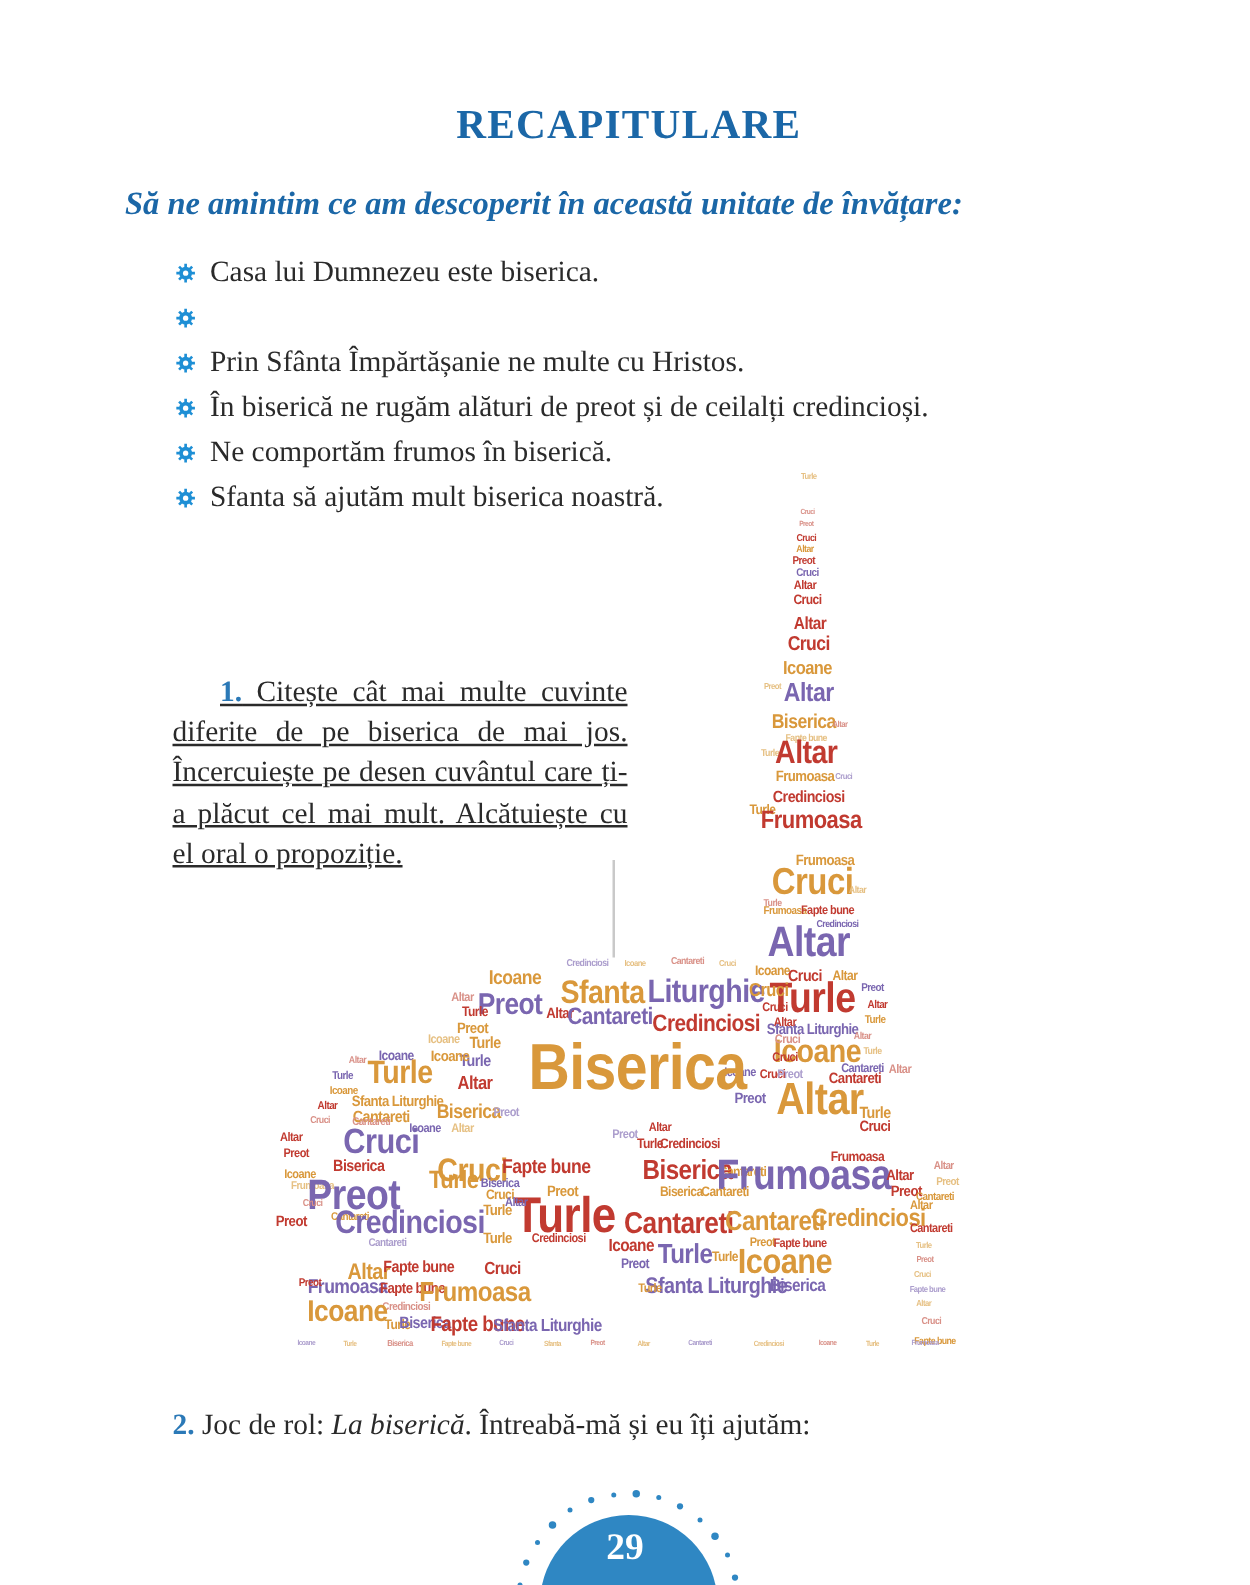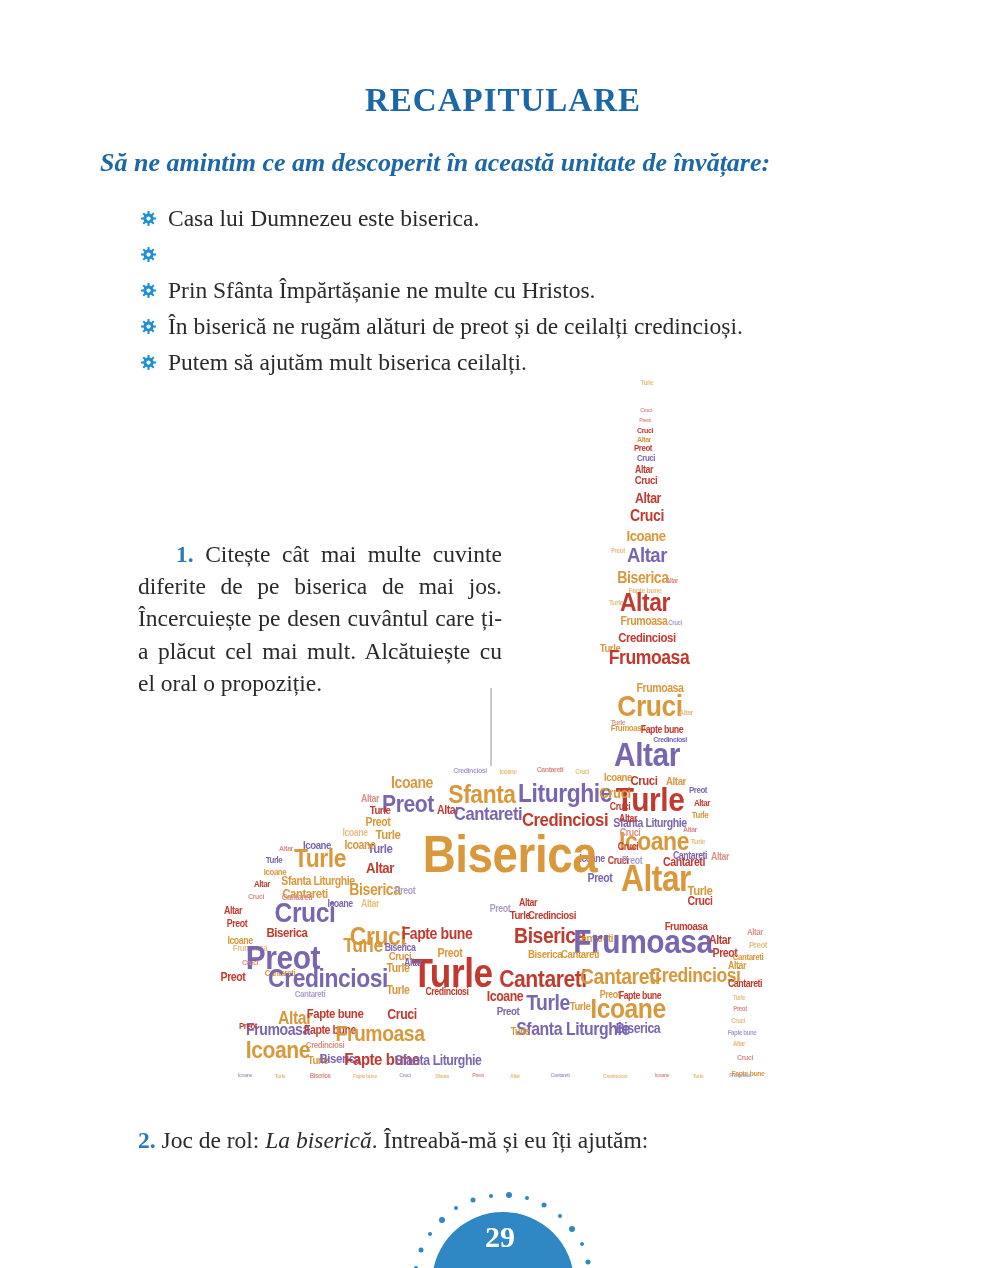--- a/index.html
+++ b/index.html
@@ -13,21 +13,21 @@
   }
   .subtitle{
     position:absolute; left:100px; top:148px; width:800px;
     font-size:26px; font-weight:bold; font-style:italic; color:#1b67a7;
   }
   ul.recap{ position:absolute; left:140px; top:200px; margin:0; padding:0; list-style:none; }
   ul.recap li{ display:flex; align-items:center; height:36px; font-size:23.5px; }
   .gear{ width:17px; height:17px; margin-right:11px; flex:0 0 auto; }
   .task1{
     position:absolute; left:138px; top:514px; width:364px;
-    font-size:23.5px; line-height:32.4px; text-align:justify; text-indent:38px;
+    font-size:23.5px; line-height:32.4px; text-align:justify; text-indent:38px;text-decoration:underline;
   }
   .tasknum{ color:#2b79b7; font-weight:bold; }
   .task2{
     position:absolute; left:138px; top:1100px; width:780px;
     font-size:23.5px; line-height:33px;
   }
   .cloud{
     position:absolute; left:220px; top:370px; width:560px; height:718px;
   }
   .cw{
@@ -105,21 +105,34 @@
       <svg class="gear" viewBox="0 0 24 24">
           <g stroke="#1e8fd5" stroke-width="3">
             <line x1="12" y1="1.5" x2="12" y2="22.5"></line>
             <line x1="1.5" y1="12" x2="22.5" y2="12"></line>
             <line x1="4.6" y1="4.6" x2="19.4" y2="19.4"></line>
             <line x1="4.6" y1="19.4" x2="19.4" y2="4.6"></line>
           </g>
           <circle cx="12" cy="12" r="7.2" fill="#1e8fd5"></circle>
           <circle cx="12" cy="12" r="3" fill="#ffffff"></circle>
         </svg>
-      <span>Putem să ajutăm mult biserica ceilalți.</span>
+      <span>Ne comportăm frumos în biserică.</span>
+    </li>
+    <li>
+      <svg class="gear" viewBox="0 0 24 24">
+          <g stroke="#1e8fd5" stroke-width="3">
+            <line x1="12" y1="1.5" x2="12" y2="22.5"></line>
+            <line x1="1.5" y1="12" x2="22.5" y2="12"></line>
+            <line x1="4.6" y1="4.6" x2="19.4" y2="19.4"></line>
+            <line x1="4.6" y1="19.4" x2="19.4" y2="4.6"></line>
+          </g>
+          <circle cx="12" cy="12" r="7.2" fill="#1e8fd5"></circle>
+          <circle cx="12" cy="12" r="3" fill="#ffffff"></circle>
+        </svg>
+      <span>Sfanta să ajutăm mult biserica noastră.</span>
     </li>
   </ul>
 
   <p class="task1"><span class="tasknum">1.</span><span> Citește cât mai multe cuvinte diferite de pe biserica de mai jos. Încercuiește pe desen cuvântul care ți-a plăcut cel mai mult. Alcătuiește cu el oral o propoziție.</span></p>
 
   <div class="cloud">
     <div class="antenna"></div>
   <span class="cw" style="left: 427px; top: 12px; font-size: 7px; color: rgb(230, 192, 131);">Turle</span>
       <span class="cw" style="left: 426px; top: 40px; font-size: 6px; color: rgb(217, 145, 136);">Cruci</span>
       <span class="cw" style="left: 425px; top: 50px; font-size: 6px; color: rgb(217, 145, 136);">Preot</span>

